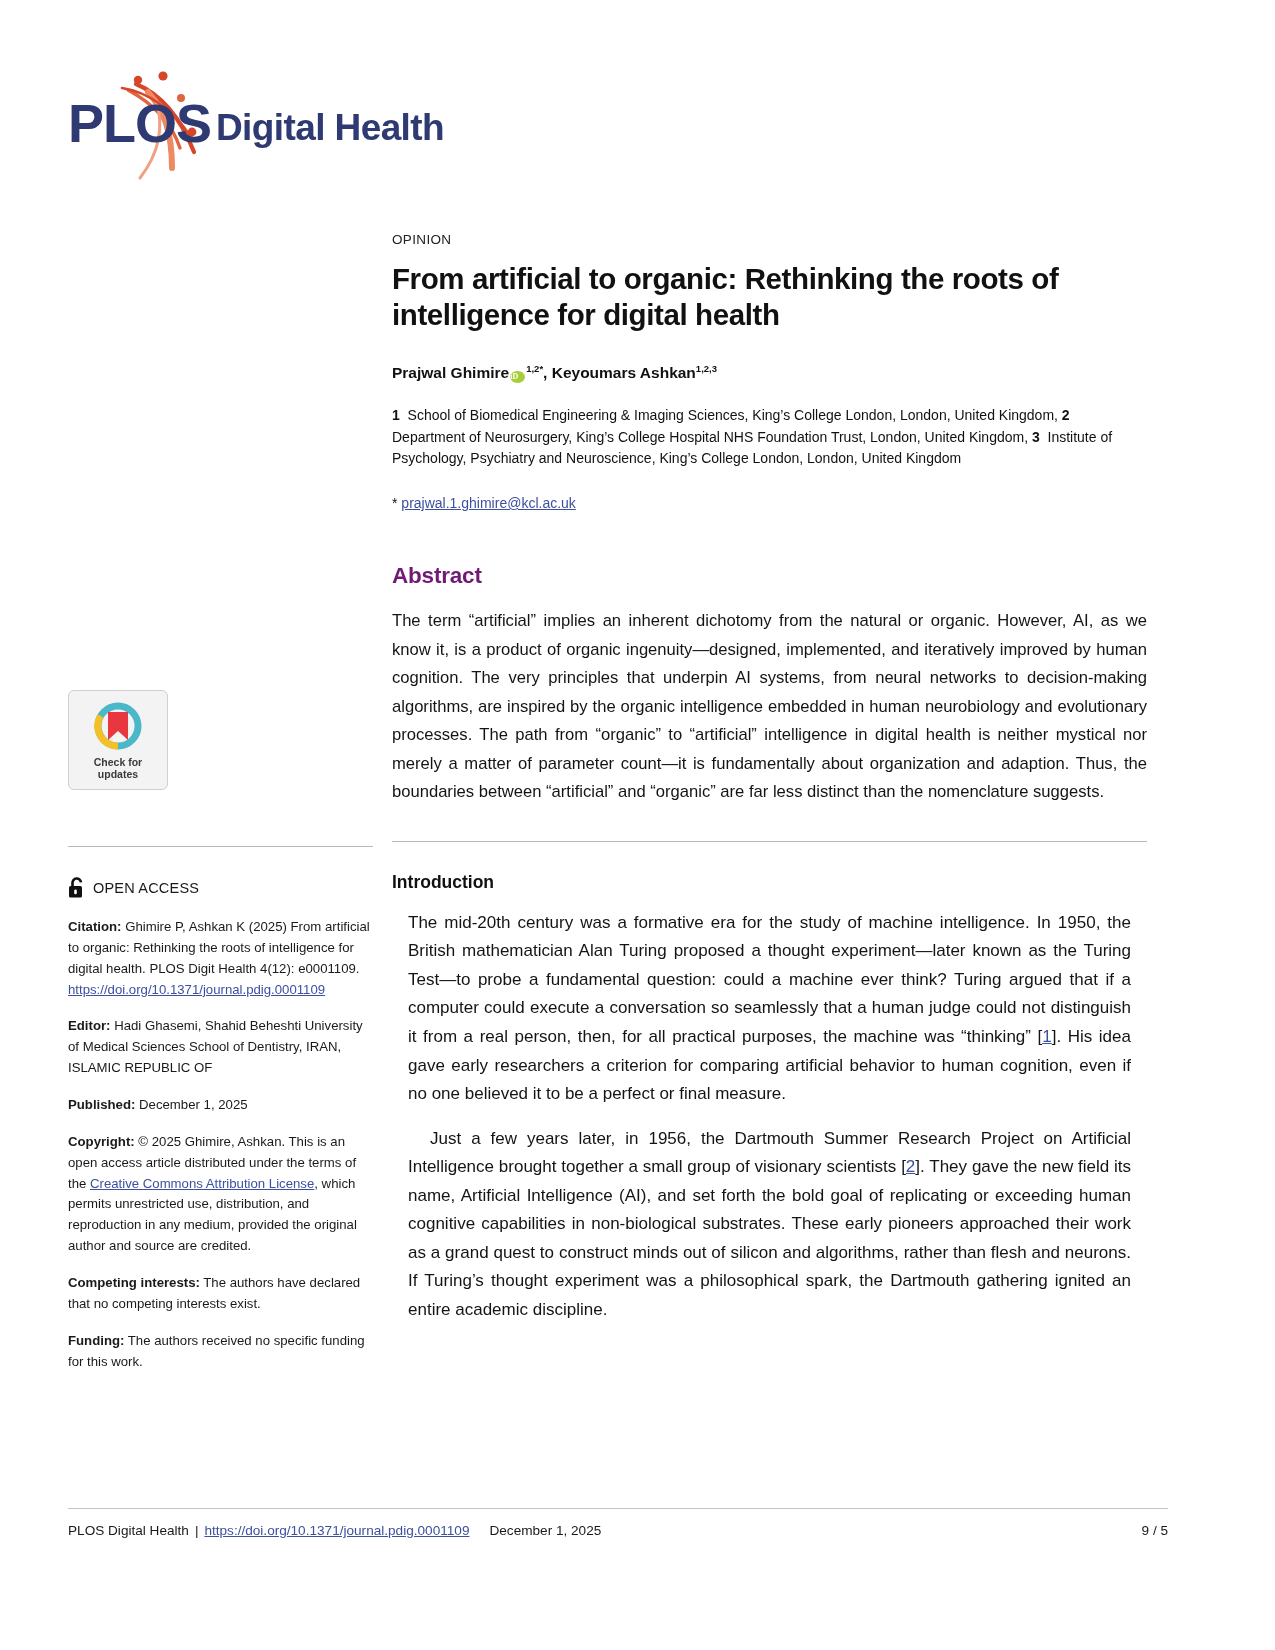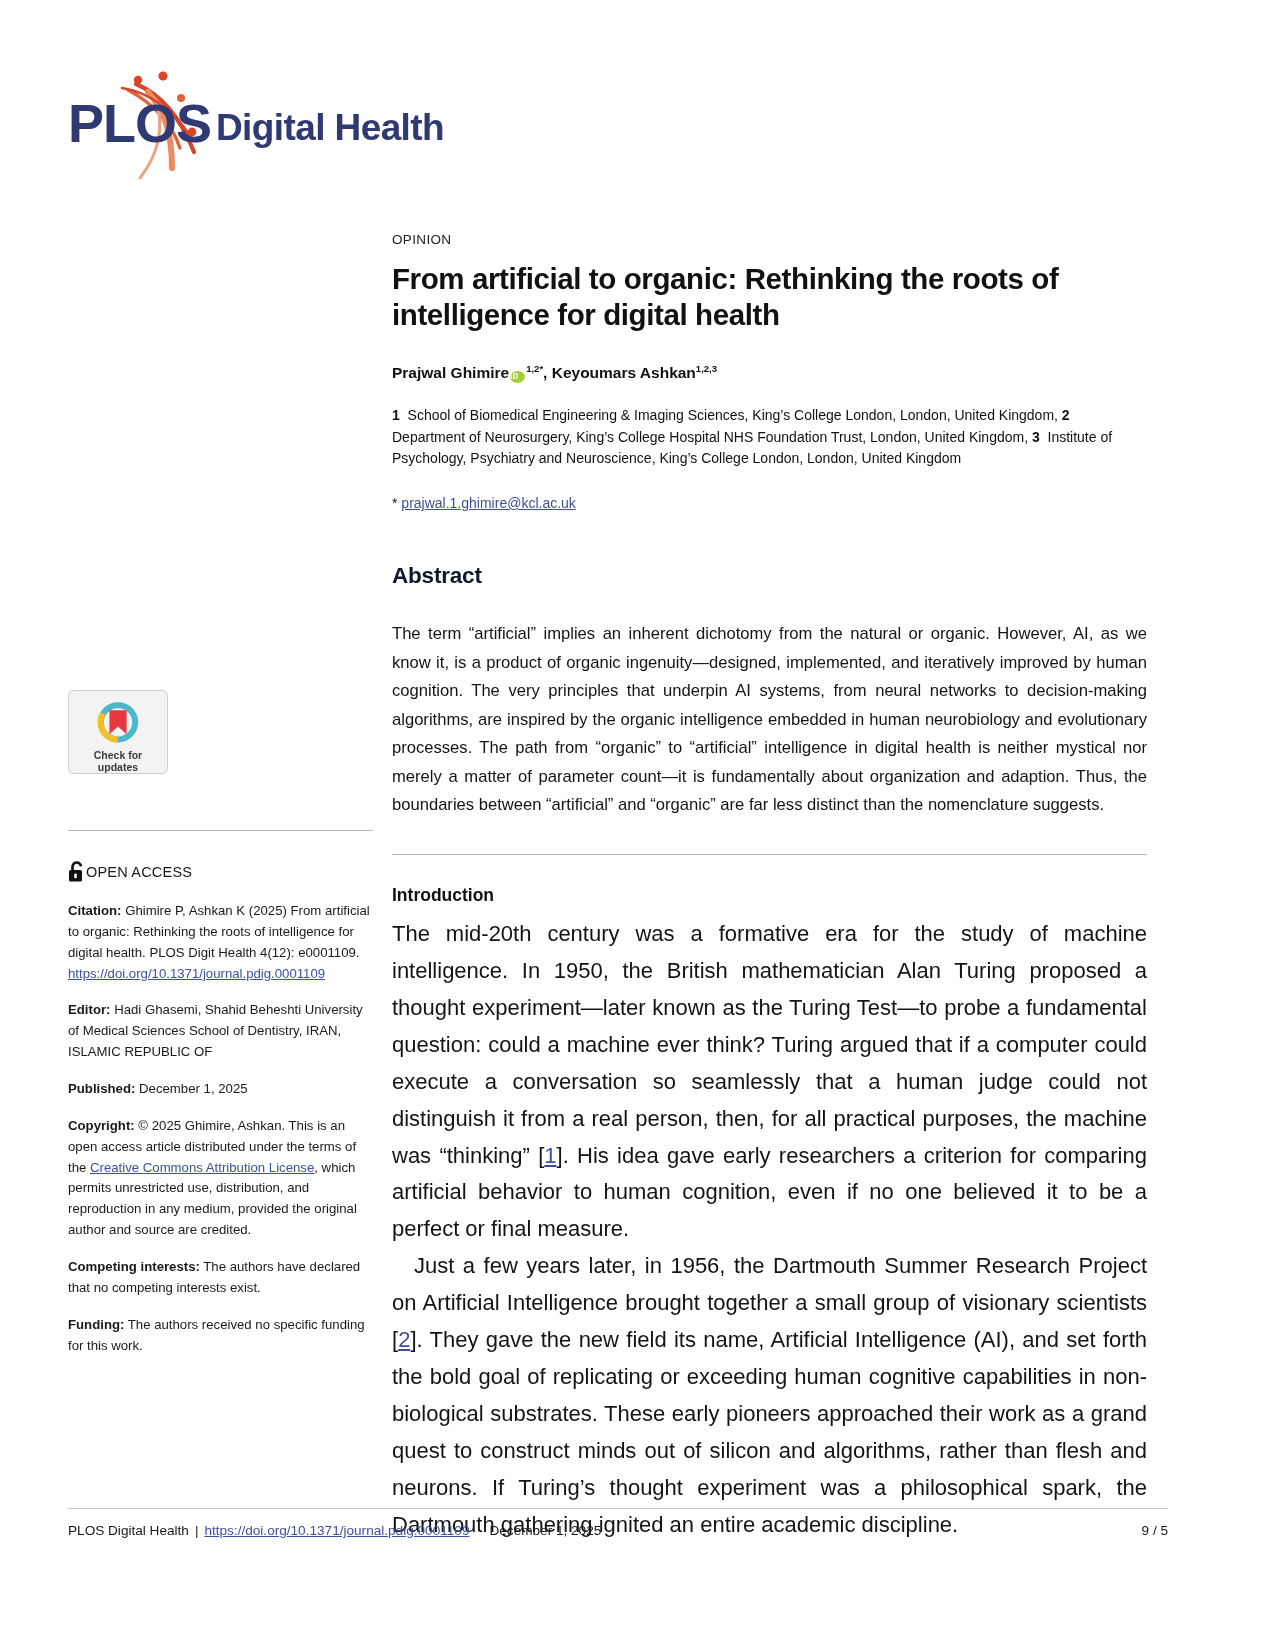--- a/index.html
+++ b/index.html
@@ -91,58 +91,58 @@
   }
   a.link {
     color: #3c50a0;
     text-decoration: underline;
   }
 
   
   h2.section-head {
     font-size: 22.5px;
     font-weight: bold;
-    margin: 0 0 31px 0;
+    margin: 0 0 18px 0;
     letter-spacing: -0.2px;
-    color: #0f172a;
+    color: #701a75;
   }
   h3.sub-head {
     font-size: 17.5px;
     font-weight: bold;
     margin: 0 0 10px 0;
     color: #111;
   }
 
   
   p.abstract-text {
     font-size: 16.6px;
     line-height: 1.72;
     margin: 0;
     text-align: justify;
     color: #141414;
   }
   p.body-text {
-    font-size: 22px;
+    font-size: 17px;
     line-height: 1.68;
-    margin: 0;
+    margin: 16px;
     text-align: justify;
     color: #141414;
   }
   p.body-text.indent { text-indent: 22px; }
 
   hr.rule {
     border: none;
     border-top: 1px solid #b9b9b9;
     margin: 34px 0 30px 0;
   }
 
   
   .crossmark {
     width: 100px;
-    height: 84px;
+    height: 100px;
     border: 1px solid #cfcfcf;
     border-radius: 6px;
     background: #f3f3f3;
     display: flex;
     flex-direction: column;
     align-items: center;
     justify-content: flex-start;
     padding-top: 9px;
     margin-bottom: 56px;
   }
@@ -157,20 +157,21 @@
 
   .side-rule {
     border: none;
     border-top: 1px solid #b9b9b9;
     margin: 0 0 30px 0;
   }
 
   .oa-row {
     display: flex;
     align-items: center;
+    gap: 7px;
     margin-bottom: 18px;
   }
   .oa-text {
     font-size: 14.5px;
     letter-spacing: 0.2px;
     color: #1a1a1a;
   }
 
   .meta-block {
     font-size: 13.2px;

